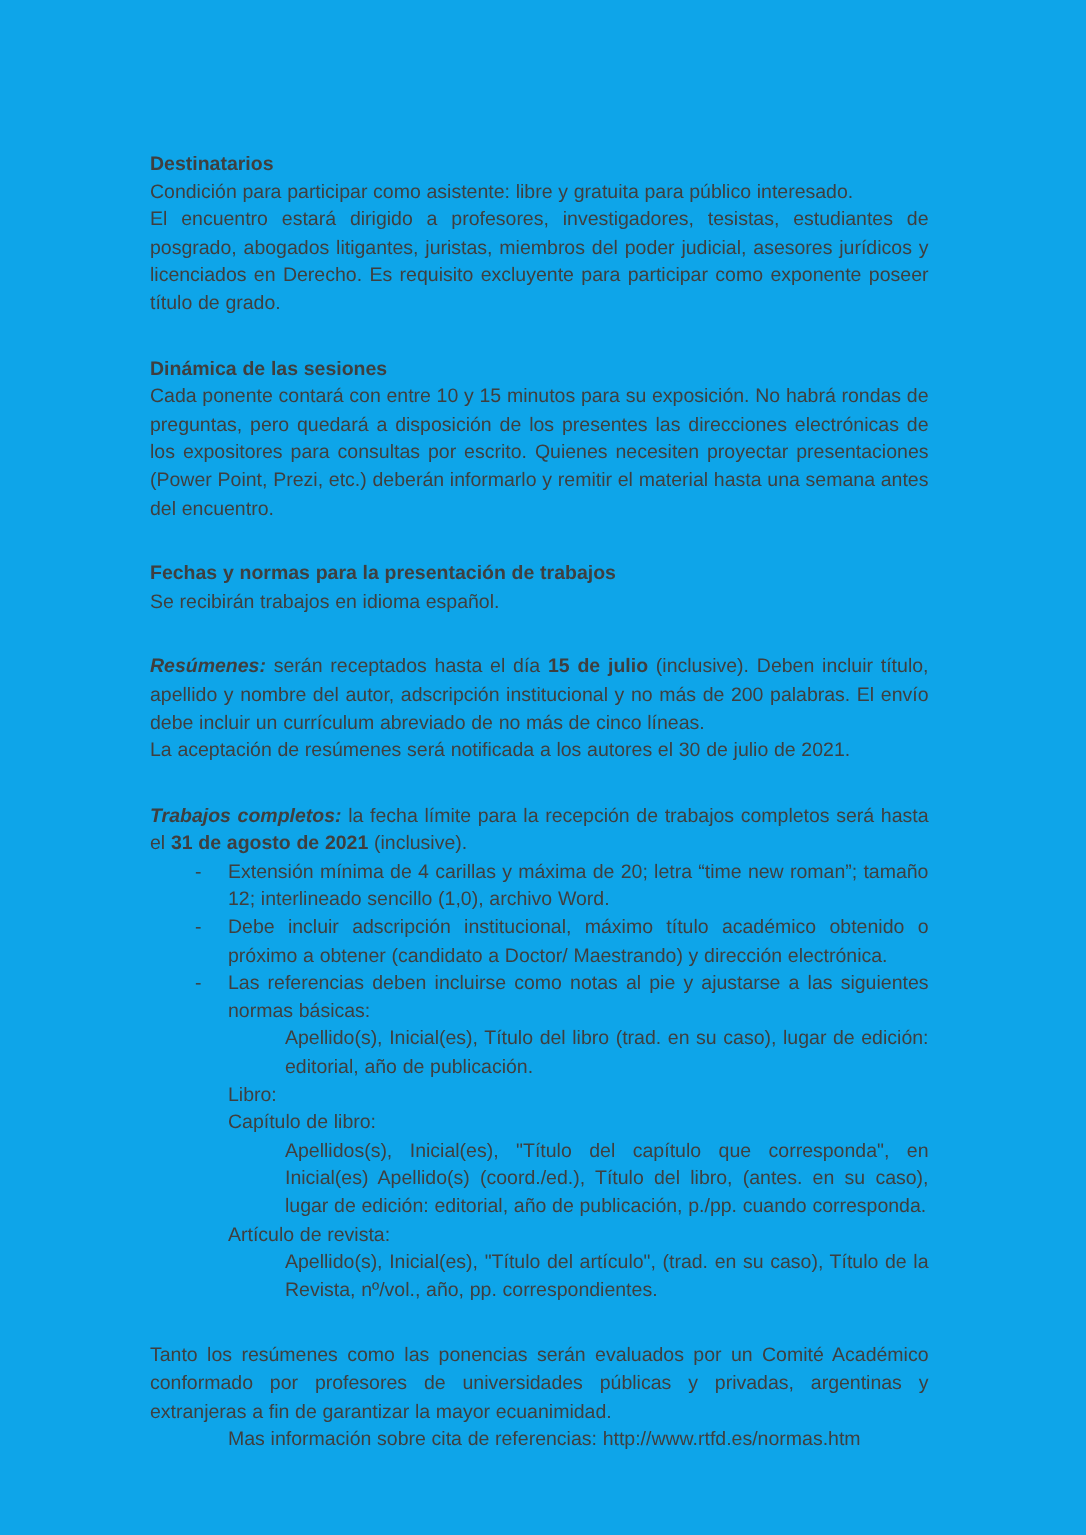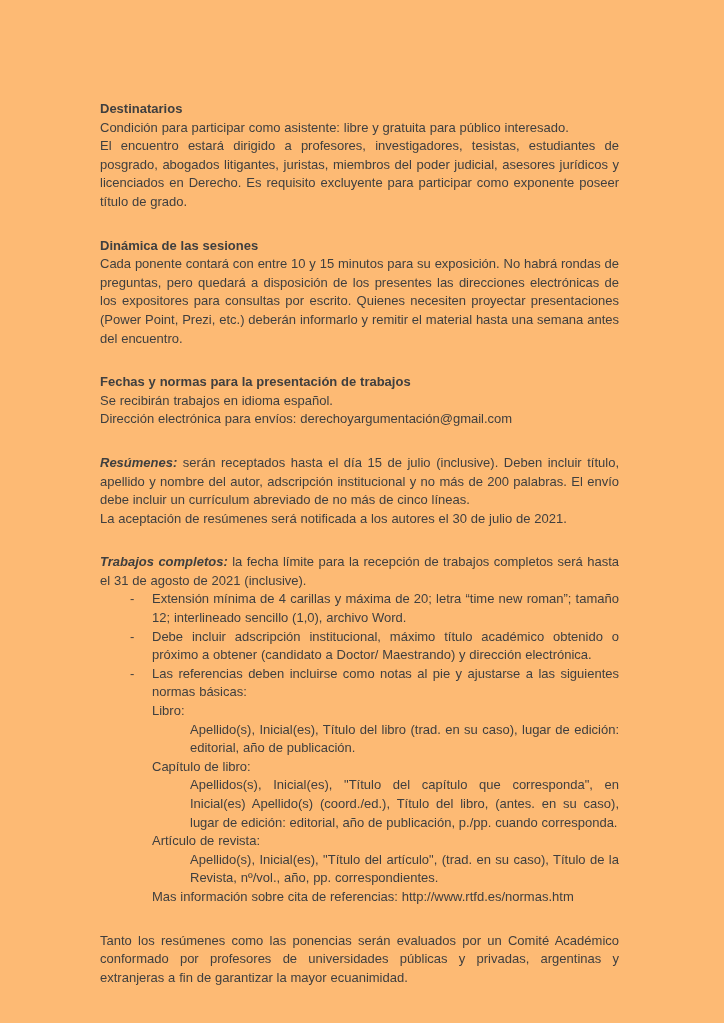--- a/index.html
+++ b/index.html
@@ -4,21 +4,21 @@
 <style>
   html, body {
     margin: 0;
     padding: 0;
     background: #ffffff;
   }
   .page {
     position: relative;
     width: 724px;
     height: 1023px;
-    background: #fdba74;
+    background: #0ea5e9;
     overflow: hidden;
     font-family: "Liberation Sans", "DejaVu Sans", sans-serif;
     color: #3f3f3f;
   }
   .doc {
     position: absolute;
     left: 100px;
     top: 100px;
     width: 519px;
     font-size: 13px;
@@ -27,45 +27,44 @@
   }
   .block { margin: 0; }
   .heading { font-weight: 700; }
   .justify { text-align: justify; }
   .gap { margin-top: 25px; }
   .bullet { position: relative; padding-left: 52px; }
   .marker { position: absolute; left: 30px; top: 0; }
   .reflabel { padding-left: 52px; }
   .refnote { padding-left: 52px; }
   .refcite { padding-left: 90px; }
-  .b  { font-weight: 400; }
+  .b  { font-weight: 700; }
   .i  { }
   .bi { font-weight: 700; font-style: italic; }
 </style>
 </head>
 <body>
 
 <div class="page">
   <div class="doc">
       <div class="block heading"><span>Destinatarios</span></div>
       <div class="block para"><span>Condición para participar como asistente: libre y gratuita para público interesado.</span></div>
       <div class="block para justify"><span>El encuentro estará dirigido a profesores, investigadores, tesistas, estudiantes de posgrado, abogados litigantes, juristas, miembros del poder judicial, asesores jurídicos y licenciados en Derecho. Es requisito excluyente para participar como exponente poseer título de grado.</span></div>
       <div class="block heading gap"><span>Dinámica de las sesiones</span></div>
       <div class="block para justify"><span>Cada ponente contará con entre 10 y 15 minutos para su exposición. No habrá rondas de preguntas, pero quedará a disposición de los presentes las direcciones electrónicas de los expositores para consultas por escrito. Quienes necesiten proyectar presentaciones (</span><span class="i">Power Point, Prezi</span><span>, etc.) deberán informarlo y remitir el material hasta una semana antes del encuentro.</span></div>
       <div class="block heading gap"><span>Fechas y normas para la presentación de trabajos</span></div>
       <div class="block para"><span>Se recibirán trabajos en idioma español.</span></div>
-      <div class="block para"><span>Dirección electrónica para envíos: </span><span>derechoyargumentación@gmail.com</span></div>
       <div class="block para justify gap"><span class="bi">Resúmenes:</span><span> serán receptados hasta el día </span><span class="b">15 de julio</span><span> (inclusive). Deben incluir título, apellido y nombre del autor, adscripción institucional y no más de 200 palabras. El envío debe incluir un currículum abreviado de no más de cinco líneas.</span></div>
       <div class="block para"><span>La aceptación de resúmenes será notificada a los autores el 30 de julio de 2021.</span></div>
       <div class="block para justify gap"><span class="bi">Trabajos completos:</span><span> la fecha límite para la recepción de trabajos completos será hasta el </span><span class="b">31 de agosto de 2021</span><span> (inclusive).</span></div>
       <div class="block bullet justify"><span class="marker">-</span><span>Extensión mínima de 4 carillas y máxima de 20; letra “</span><span class="i">time new roman</span><span>”; tamaño 12; interlineado sencillo (1,0), archivo Word.</span></div>
       <div class="block bullet justify"><span class="marker">-</span><span>Debe incluir adscripción institucional, máximo título académico obtenido o próximo a obtener (candidato a Doctor/ Maestrando) y dirección electrónica.</span></div>
       <div class="block bullet justify"><span class="marker">-</span><span>Las referencias deben incluirse como notas al pie y ajustarse a las siguientes normas básicas:</span></div>
+      <div class="block refcite justify"><span>Apellido(s), Inicial(es), </span><span class="i">Título del libro (trad. en su caso)</span><span>, lugar de edición: editorial, año de publicación.</span></div>
       <div class="block reflabel"><span class="i">Libro:</span></div>
-      <div class="block refcite justify"><span>Apellido(s), Inicial(es), </span><span class="i">Título del libro (trad. en su caso)</span><span>, lugar de edición: editorial, año de publicación.</span></div>
       <div class="block reflabel"><span class="i">Capítulo de libro:</span></div>
       <div class="block refcite justify"><span>Apellidos(s), Inicial(es), "Título del capítulo que corresponda", en Inicial(es) Apellido(s) (coord./ed.), </span><span class="i">Título del libro, (antes. en su caso),</span><span> lugar de edición: editorial, año de publicación, p./pp. cuando corresponda.</span></div>
       <div class="block reflabel"><span class="i">Artículo de revista:</span></div>
       <div class="block refcite justify"><span>Apellido(s), Inicial(es), "Título del artículo", (trad. en su caso), </span><span class="i">Título de la Revista</span><span>, nº/vol., año, pp. correspondientes.</span></div>
+      <div class="block para justify gap"><span>Tanto los resúmenes como las ponencias serán evaluados por un Comité Académico conformado por profesores de universidades públicas y privadas, argentinas y extranjeras a fin de garantizar la mayor ecuanimidad.</span></div>
       <div class="block refnote"><span>Mas información sobre cita de referencias: </span><span>http://www.rtfd.es/normas.htm</span></div>
-      <div class="block para justify gap"><span>Tanto los resúmenes como las ponencias serán evaluados por un Comité Académico conformado por profesores de universidades públicas y privadas, argentinas y extranjeras a fin de garantizar la mayor ecuanimidad.</span></div>
     </div>
 </div>
 
 </body></html>

